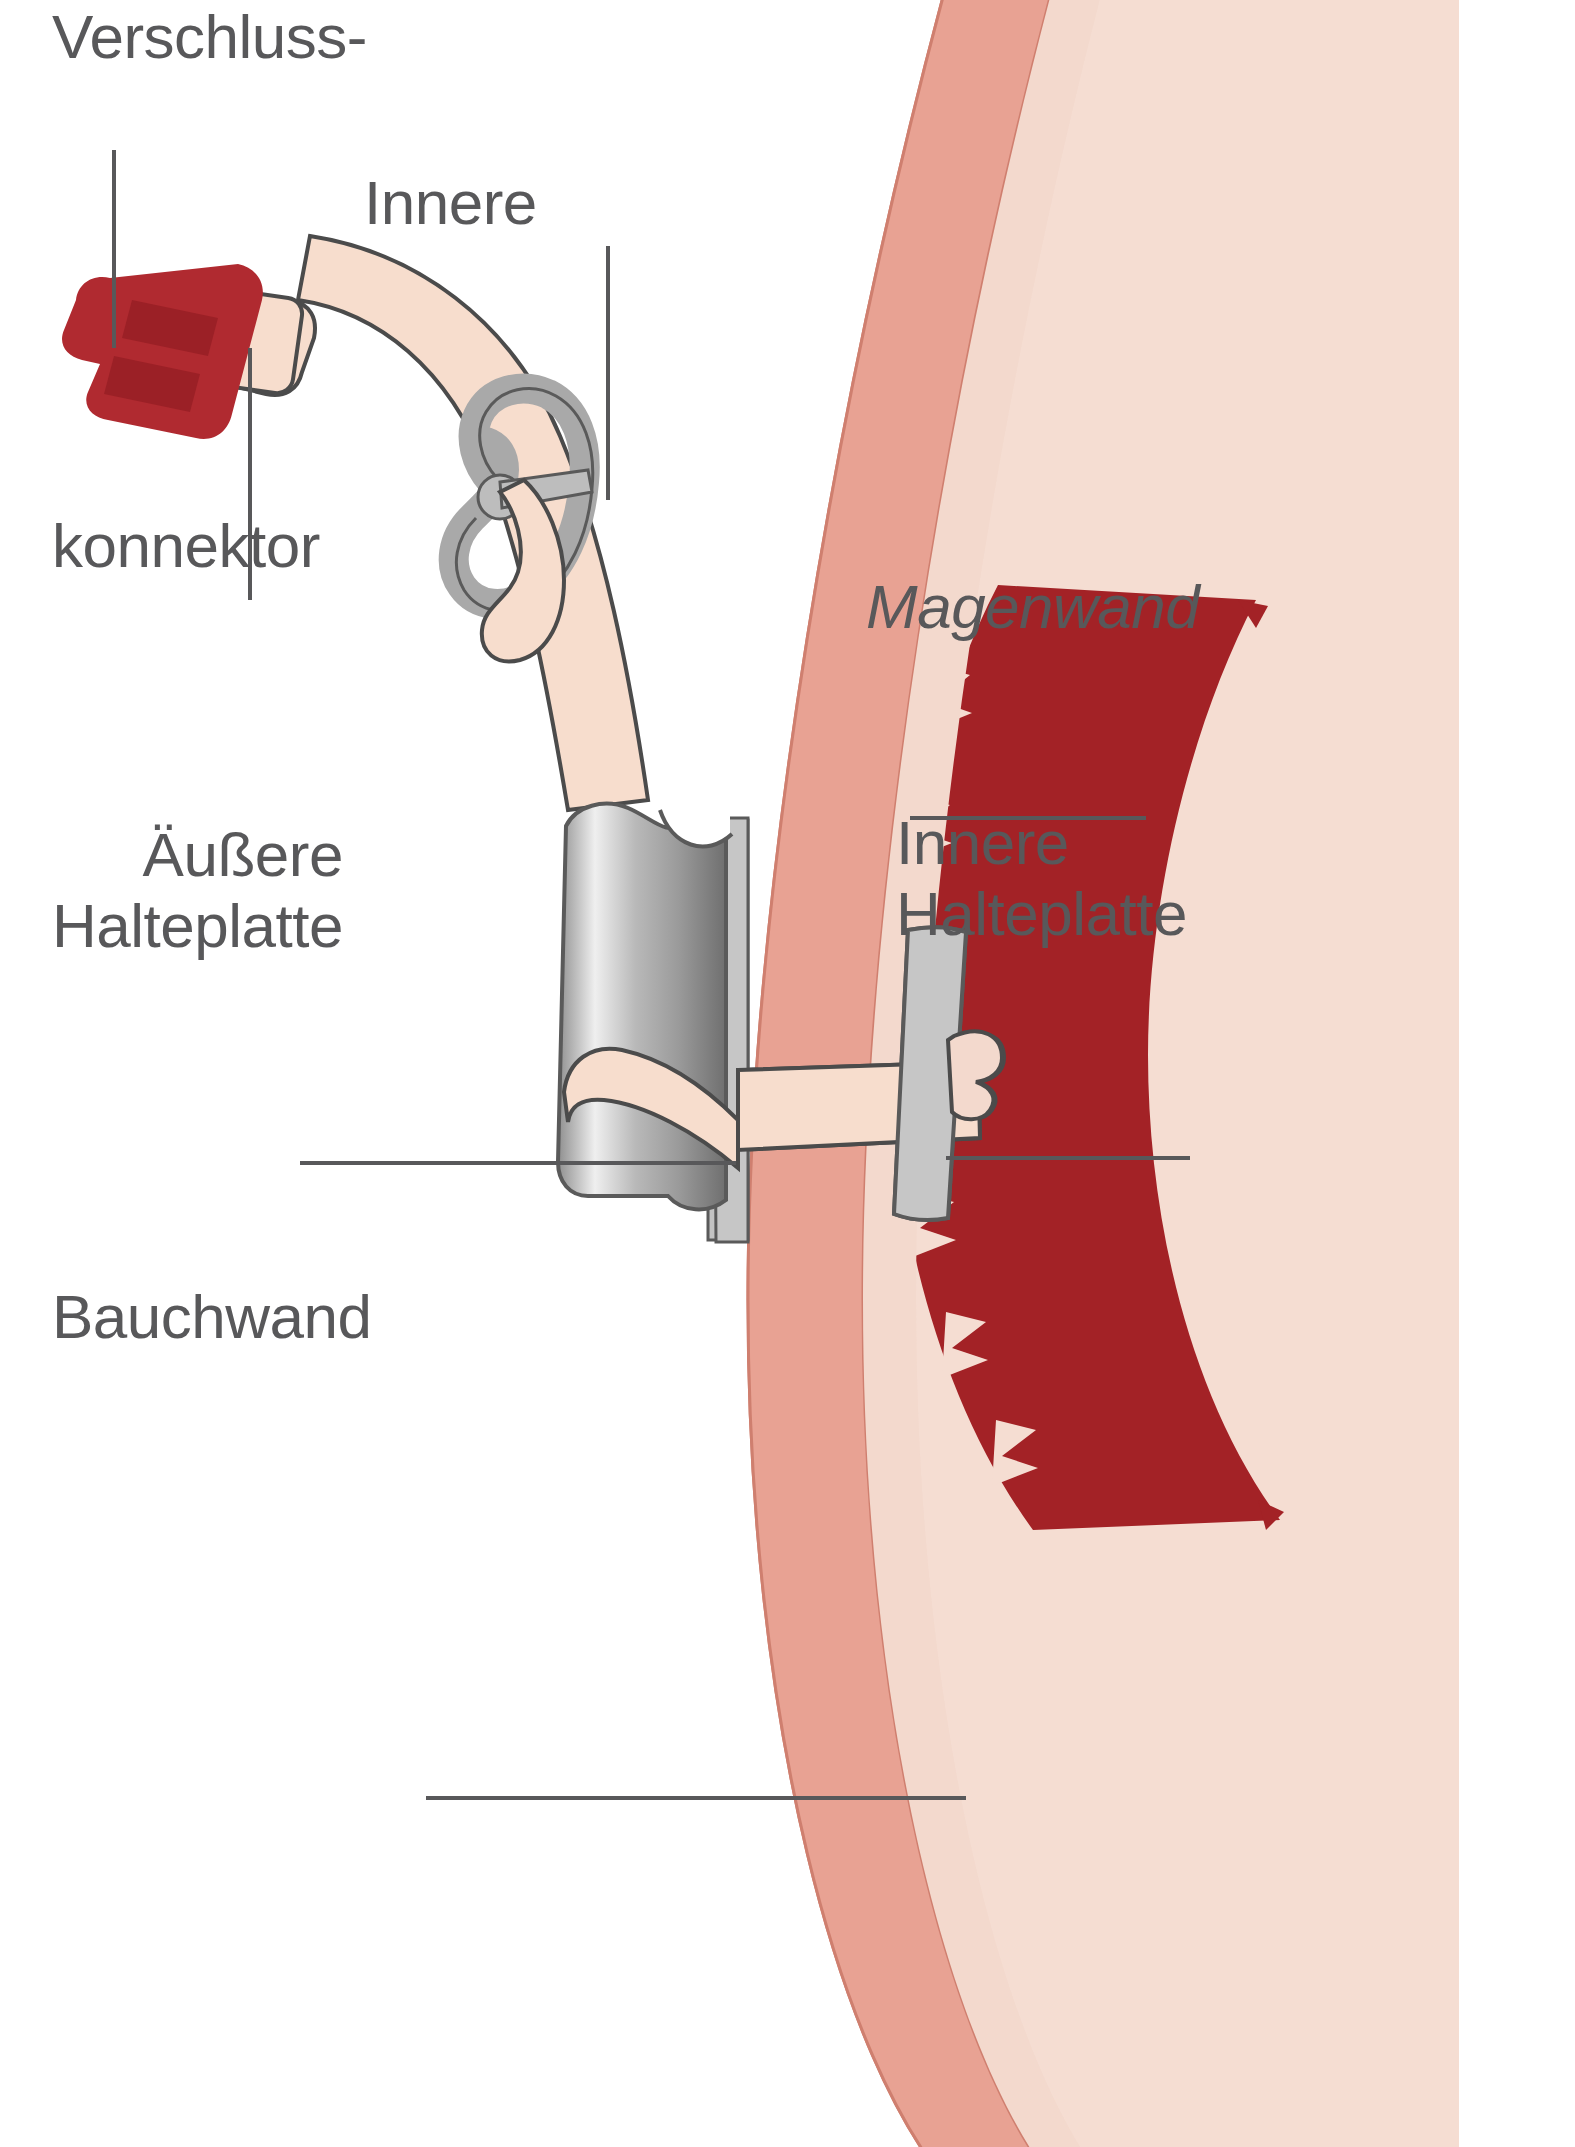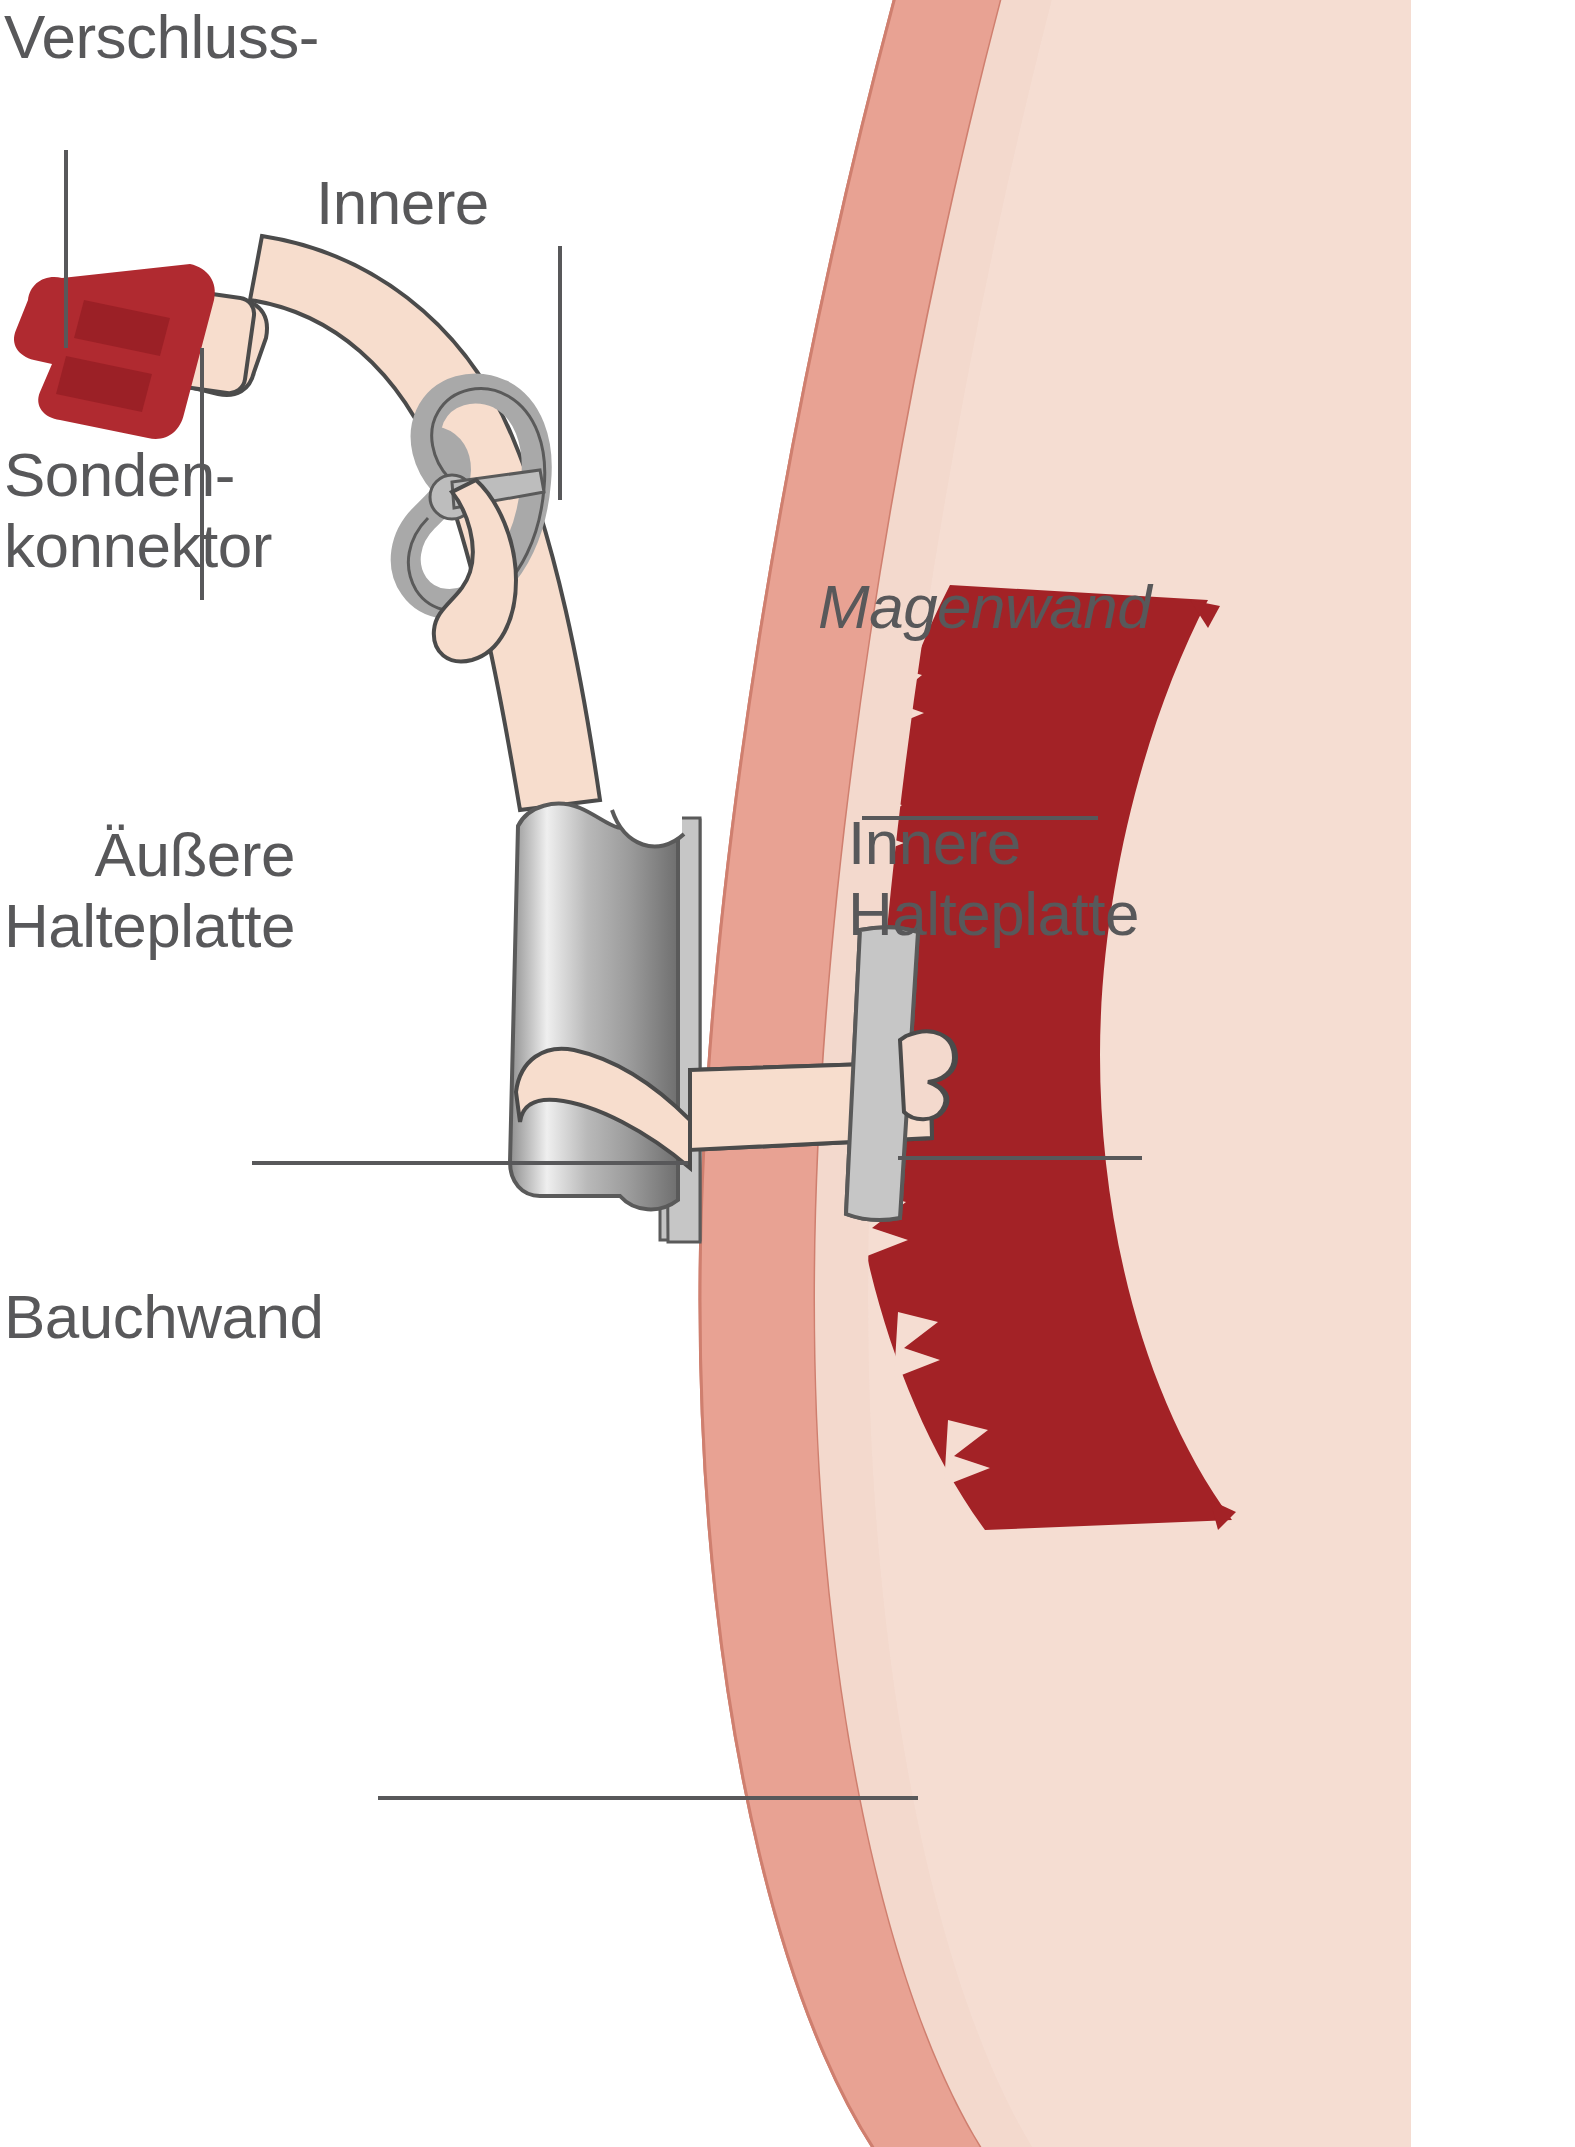--- a/index.html
+++ b/index.html
@@ -7,20 +7,21 @@
     padding: 0;
     background: #ffffff;
   }
   #page {
     position: relative;
     width: 1411px;
     height: 2147px;
     background: #ffffff;
     overflow: hidden;
     font-family: "Liberation Sans", sans-serif;
+    margin-left: 48px;
   }
   #artwork {
     position: absolute;
     left: 0;
     top: 0;
     width: 1575px;
     height: 2147px;
   }
   .label {
     position: absolute;
@@ -226,21 +227,21 @@
         <line x1="378" y1="1798" x2="918" y2="1798"></line>
       </g>
 
     </g>
   </svg>
 
   <div class="label" id="lbl-verschluss"><span>Verschluss-</span><br></div>
 
   <div class="label" id="lbl-klemme"><span>Innere</span></div>
 
-  <div class="label" id="lbl-sonden"><span>Sonden-</span><br><span>konnektor</span></div>
+  <div class="label" id="lbl-sonden"><br><span>konnektor</span></div>
 
   <div class="label right" id="lbl-magenwand"><span>Magenwand</span></div>
 
   <div class="label" id="lbl-aussere"><span>Äußere</span><br><span>Halteplatte</span></div>
 
   <div class="label right" id="lbl-innere"><span>Innere</span><br><span>Halteplatte</span></div>
 
   <div class="label" id="lbl-bauchwand"><span>Bauchwand</span></div>
 
 </div>

